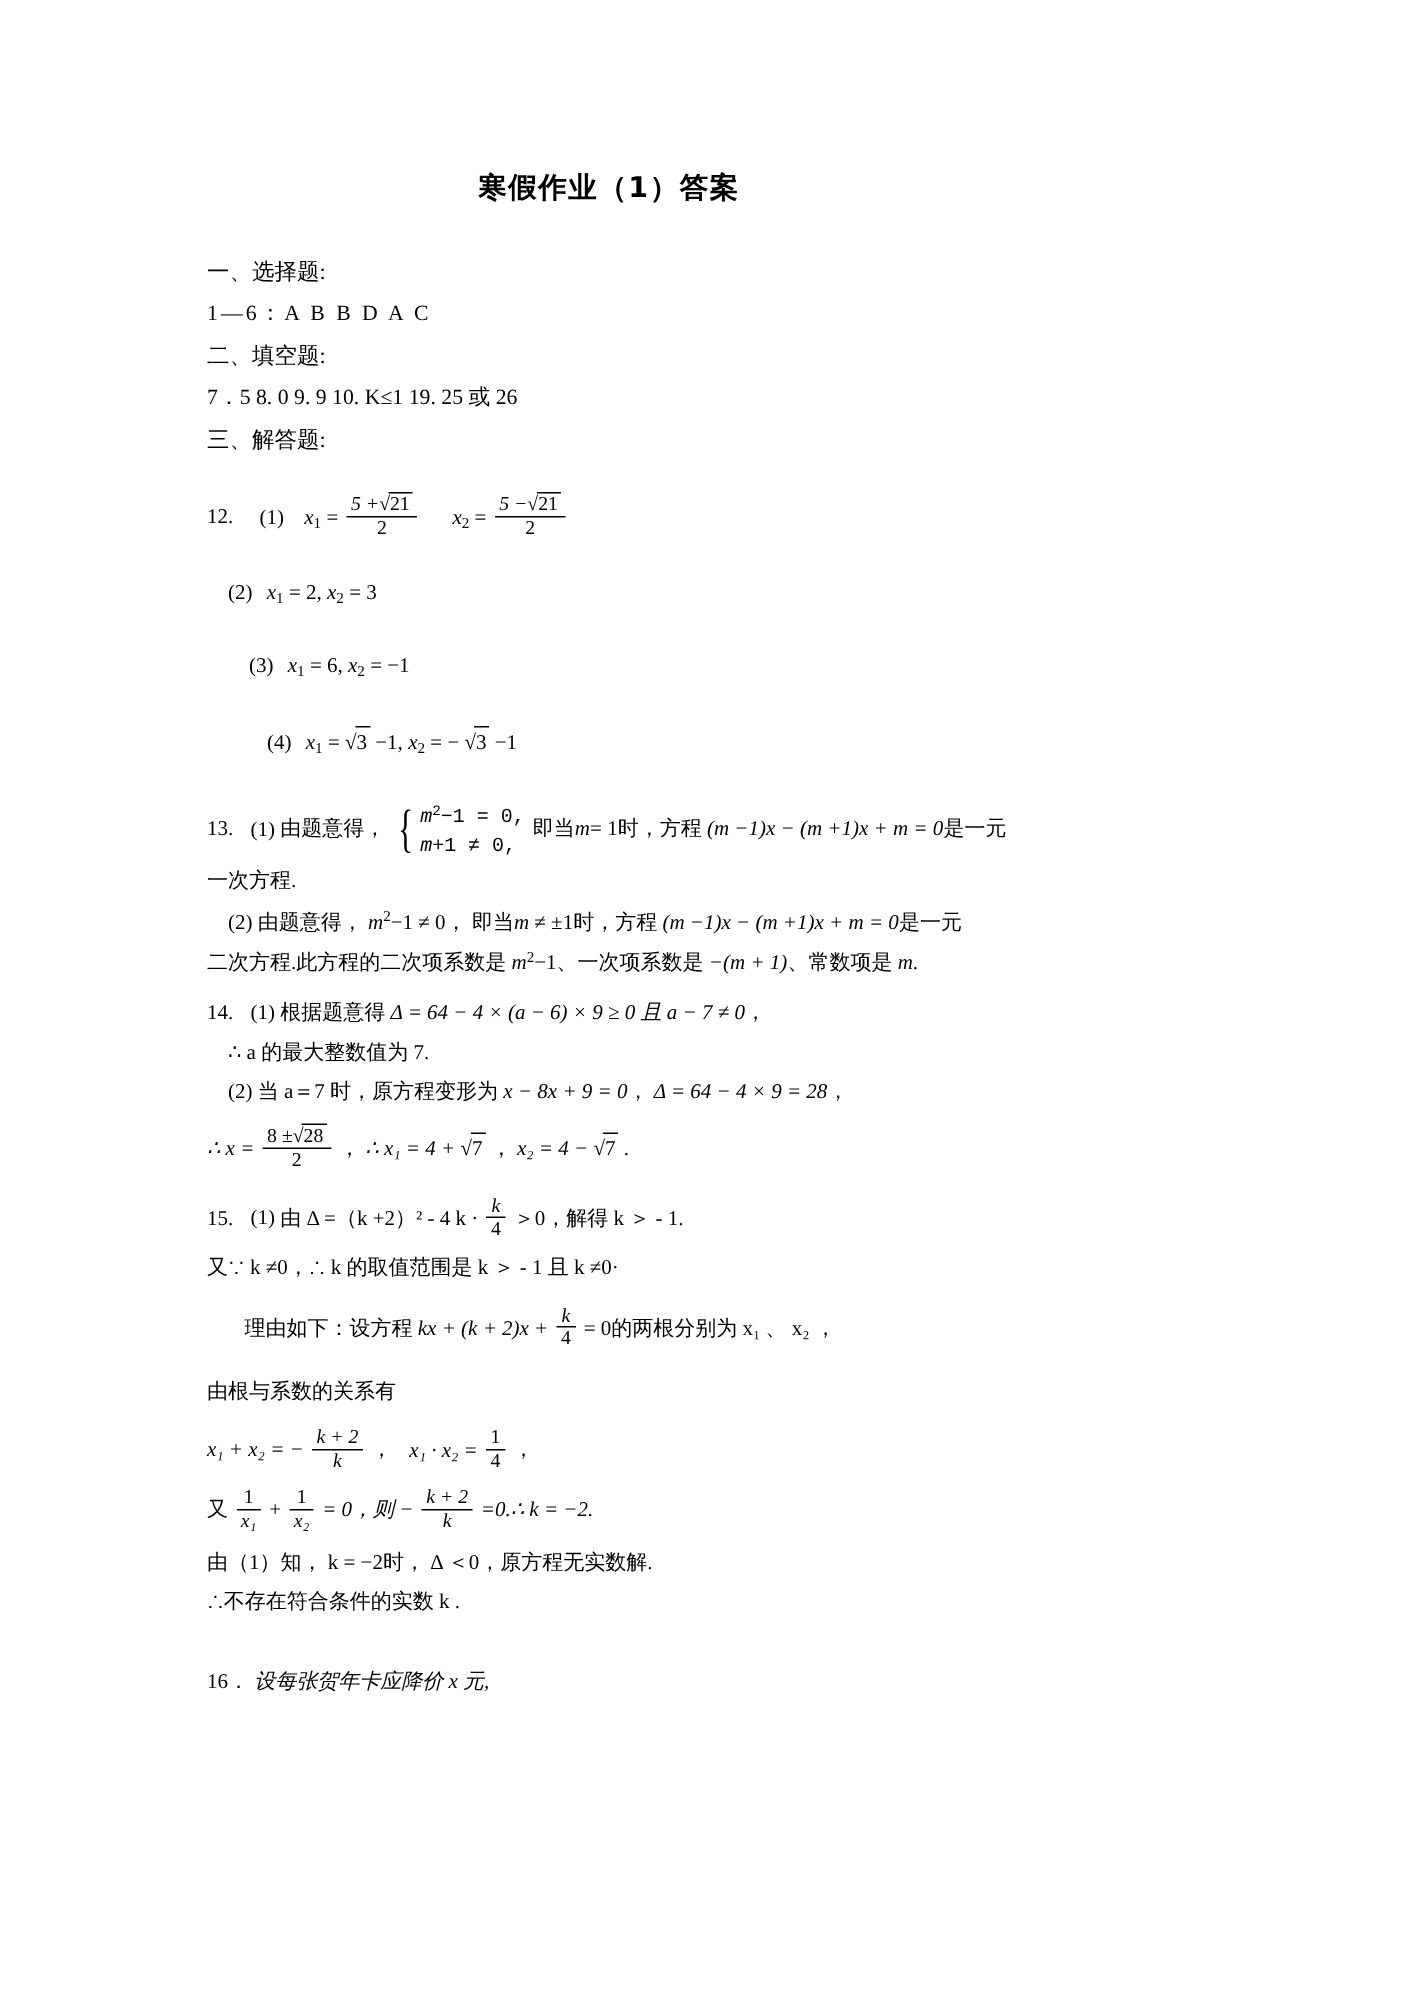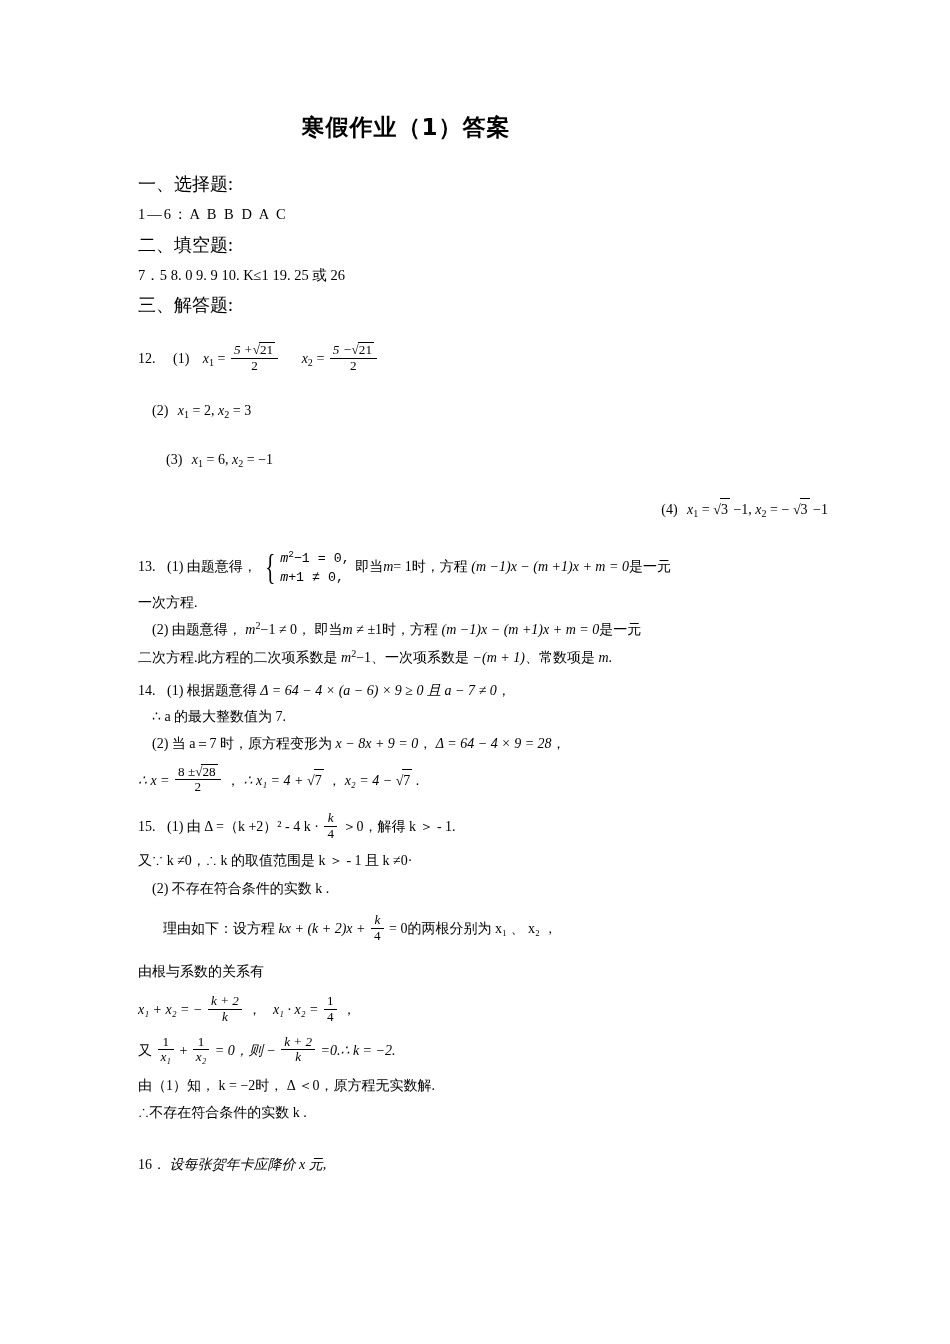--- a/index.html
+++ b/index.html
@@ -23,37 +23,37 @@
     padding: 0;
   }
   .doc-title {
     position: absolute;
     top: 112px;
     left: 0;
     width: 812px;
     text-align: center;
     font-family: "DejaVu Sans", sans-serif;
     font-weight: bold;
-    font-size: 23px;
+    font-size: 19px;
     letter-spacing: 1px;
   }
   .content {
     position: absolute;
     top: 170px;
     left: 138px;
     width: 690px;
     font-size: 14.5px;
     line-height: 1.62;
   }
   .line {
     margin: 0 0 4px 0;
     white-space: nowrap;
   }
   .line.wrap { white-space: normal; }
-  .sec-head { font-size: 18px; }
+  .sec-head { font-size: 15px; }
   .mono-ans { letter-spacing: 2px; }
   .item {
     margin-top: 12px;
     font-size: 14px;
   }
   .indent1 { padding-left: 14px; }
   .indent2 { padding-left: 28px; }
   .indent3 { padding-left: 40px; }
 
   
@@ -153,21 +153,21 @@
       </div>
 
       <div class="eqrow indent2" style="margin-top:26px;">
         <span>(3)</span>
         <span class="m" style="margin-left:6px;">x</span><span class="sub-n">1</span>
         <span class="mr">= 6,</span>
         <span class="m">x</span><span class="sub-n">2</span>
         <span class="mr">= −1</span>
       </div>
 
-      <div class="eqrow indent3" style="margin-top:26px;text-align:right;">
+      <div class="eqrow indent3" style="margin-top:26px;">
         <span>(4)</span>
         <span class="m" style="margin-left:6px;">x</span><span class="sub-n">1</span>
         <span class="mr">=</span>
         <span class="rad"><span class="sign">√</span><span class="body mr">3</span></span>
         <span class="mr">−1,</span>
         <span class="m">x</span><span class="sub-n">2</span>
         <span class="mr">= −</span>
         <span class="rad"><span class="sign">√</span><span class="body mr">3</span></span>
         <span class="mr">−1</span>
       </div>
@@ -240,24 +240,20 @@
         <span>15.</span>
         <span style="margin-left:8px;">(1)</span>
         <span>由 Δ =（k +2）² - 4 k ·</span>
         <span class="frac">
           <span class="num mi">k</span>
           <span class="den mr">4</span>
         </span>
         <span>＞0，解得 k ＞ - 1.</span>
       </div>
       <div class="line" style="margin-top:8px;">又∵ k ≠0，∴ k 的取值范围是 k ＞ - 1 且 k ≠0·</div>
-      <div class="line indent1" style="margin-top:6px;">
-        <span>(2)</span>
-        <span>不存在符合条件的实数 k .</span>
-      </div>
       <div class="line wrap" style="margin-top:12px;margin-left:25px;">
         <span>理由如下：设方程</span>
         <span class="mi"><span>kx + (k + 2)x +</span></span>
         <span class="frac">
           <span class="num mi">k</span>
           <span class="den mr">4</span>
         </span>
         <span>= 0的两根分别为 x₁ 、 x₂ ，</span>
       </div>
       <div class="line" style="margin-top:18px;">由根与系数的关系有</div>

